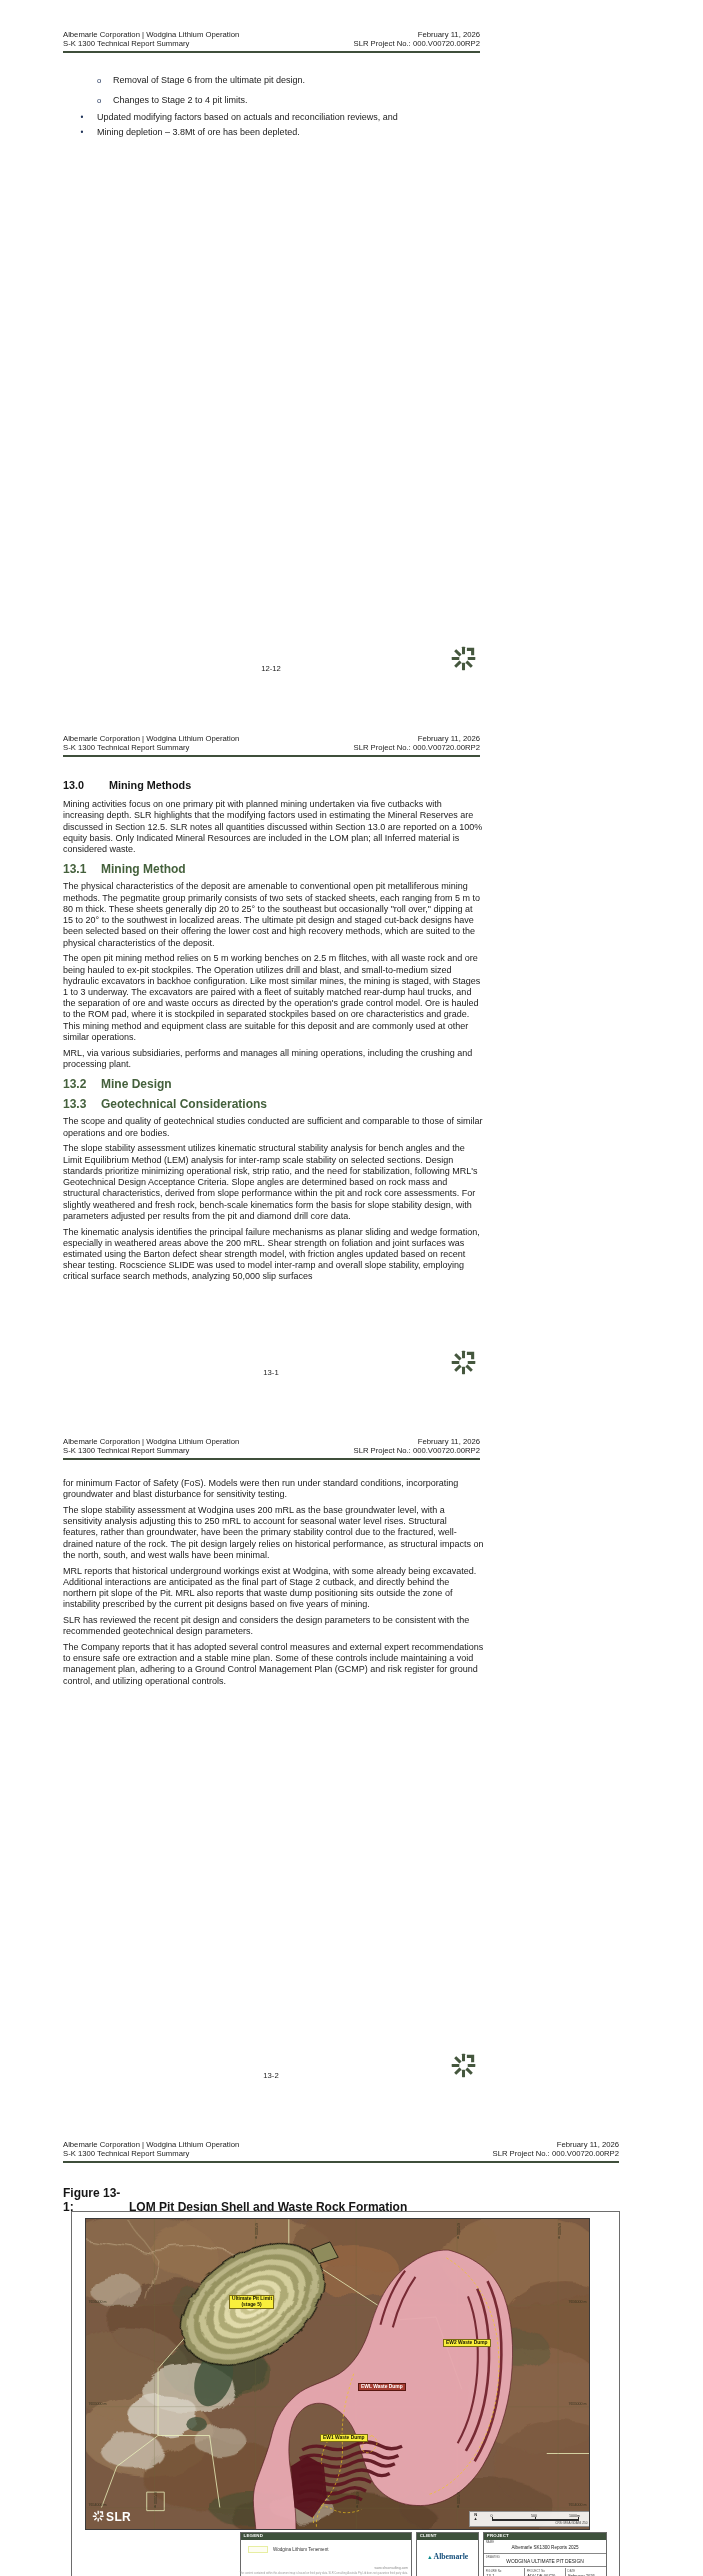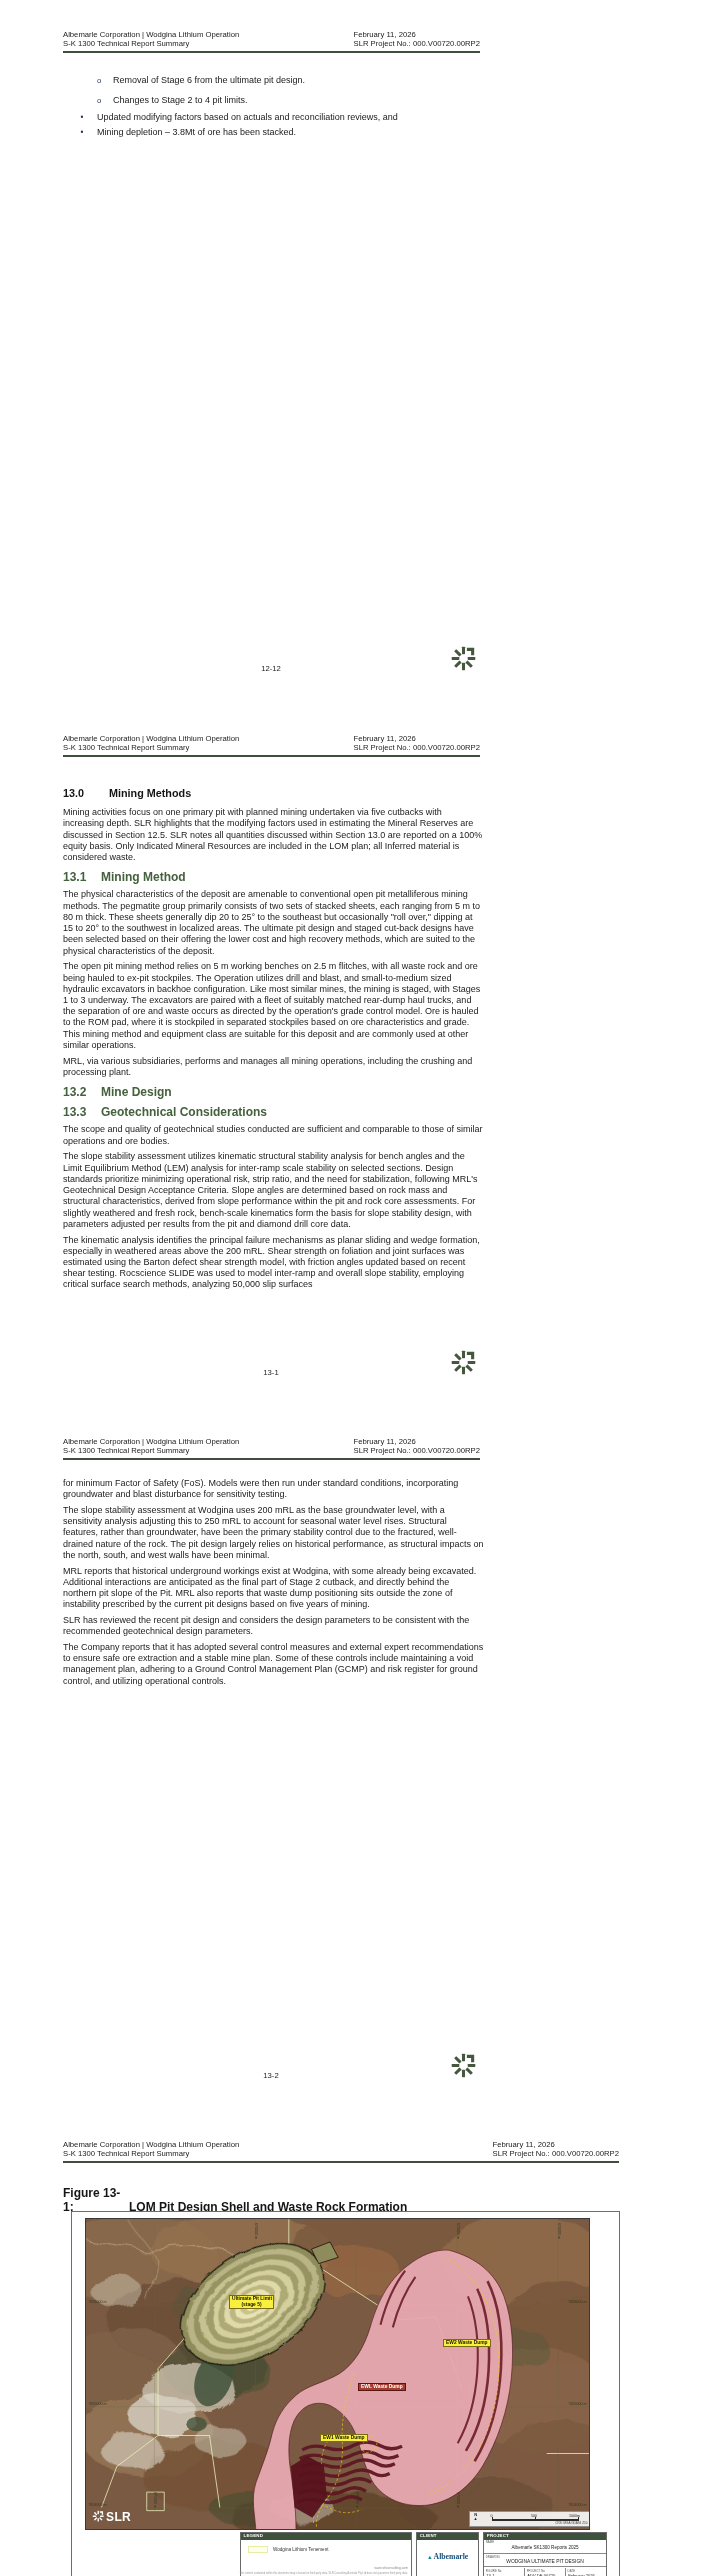--- a/index.html
+++ b/index.html
@@ -4,21 +4,21 @@
 <style>
   *{margin:0;padding:0;box-sizing:border-box}
   html,body{background:#ffffff}
   .doc{position:relative;width:703px;height:2653px;background:#fff;
        font-family:"Liberation Sans",sans-serif;color:#1b1b1b;overflow:hidden}
   .page{position:absolute;left:0;width:684px;background:#fff}
 
   
   .phead{position:absolute;left:63px;top:30px;width:417px;font-size:7.7px;line-height:9.3px;color:#222}
   .phead .hl{position:absolute;left:0;top:0}
-  .phead .hr{position:absolute;right:0;top:0;}
+  .phead .hr{position:absolute;right:0;top:0;text-align:right}
   .phead.wide{width:556px}
   .hrule{position:absolute;left:63px;top:51px;width:417px;height:1.5px;background:#3f4f3b}
   .hrule.wide{width:556px}
 
   
   .pfoot-num{position:absolute;top:664px;left:230px;width:82px;text-align:center;font-size:7.7px;color:#222}
   .pfoot-logo{position:absolute;top:645px;left:450px;width:27px;height:27px;color:#45573e}
   .pfoot-logo svg,.p4-logo svg{width:100%;height:100%}
 
   
@@ -151,21 +151,21 @@
       <div class="bi sub" style="margin-bottom:5.2px">
         <span class="mark">o</span>
         <span class="btxt">Changes to Stage 2 to 4 pit limits.</span>
       </div>
       <div class="bi top" style="margin-bottom:4.6px">
         <span class="mark">•</span>
         <span class="btxt">Updated modifying factors based on actuals and reconciliation reviews, and</span>
       </div>
       <div class="bi top">
         <span class="mark">•</span>
-        <span class="btxt">Mining depletion – 3.8Mt of ore has been stacked.</span>
+        <span class="btxt">Mining depletion – 3.8Mt of ore has been depleted.</span>
       </div>
     </div>
 
     <div class="pfoot-logo"><svg viewBox="0 0 48 48">
           <use href="#slrmark"></use>
         </svg></div>
     <div class="pfoot-num">12-12</div>
   </section>
 
   <section class="page" style="top:704px;height:703px">
@@ -174,21 +174,21 @@
         <div>Albemarle Corporation | Wodgina Lithium Operation</div>
         <div>S-K 1300 Technical Report Summary</div>
       </div>
       <div class="hr">
         <div>February 11, 2026</div>
         <div>SLR Project No.: 000.V00720.00RP2</div>
       </div>
     </div>
     <div class="hrule"></div>
 
-    <div class="body-col" style="top:83px">
+    <div class="body-col" style="top:75px">
       <h1 class="sec"><span class="hnum">13.0</span><span>Mining Methods</span></h1>
       <p>Mining activities focus on one primary pit with planned mining undertaken via five cutbacks with increasing depth. SLR highlights that the modifying factors used in estimating the Mineral Reserves are discussed in Section 12.5. SLR notes all quantities discussed within Section 13.0 are reported on a 100% equity basis. Only Indicated Mineral Resources are included in the LOM plan; all Inferred material is considered waste.</p>
 
       <h2 class="sec"><span class="hnum2">13.1</span><span>Mining Method</span></h2>
       <p>The physical characteristics of the deposit are amenable to conventional open pit metalliferous mining methods. The pegmatite group primarily consists of two sets of stacked sheets, each ranging from 5 m to 80 m thick. These sheets generally dip 20 to 25° to the southeast but occasionally "roll over," dipping at 15 to 20° to the southwest in localized areas. The ultimate pit design and staged cut-back designs have been selected based on their offering the lower cost and high recovery methods, which are suited to the physical characteristics of the deposit.</p>
       <p>The open pit mining method relies on 5 m working benches on 2.5 m flitches, with all waste rock and ore being hauled to ex-pit stockpiles. The Operation utilizes drill and blast, and small-to-medium sized hydraulic excavators in backhoe configuration. Like most similar mines, the mining is staged, with Stages 1 to 3 underway. The excavators are paired with a fleet of suitably matched rear-dump haul trucks, and the separation of ore and waste occurs as directed by the operation's grade control model. Ore is hauled to the ROM pad, where it is stockpiled in separated stockpiles based on ore characteristics and grade. This mining method and equipment class are suitable for this deposit and are commonly used at other similar operations.</p>
       <p>MRL, via various subsidiaries, performs and manages all mining operations, including the crushing and processing plant.</p>
 
       <h2 class="sec"><span class="hnum2">13.2</span><span>Mine Design</span></h2>
 

